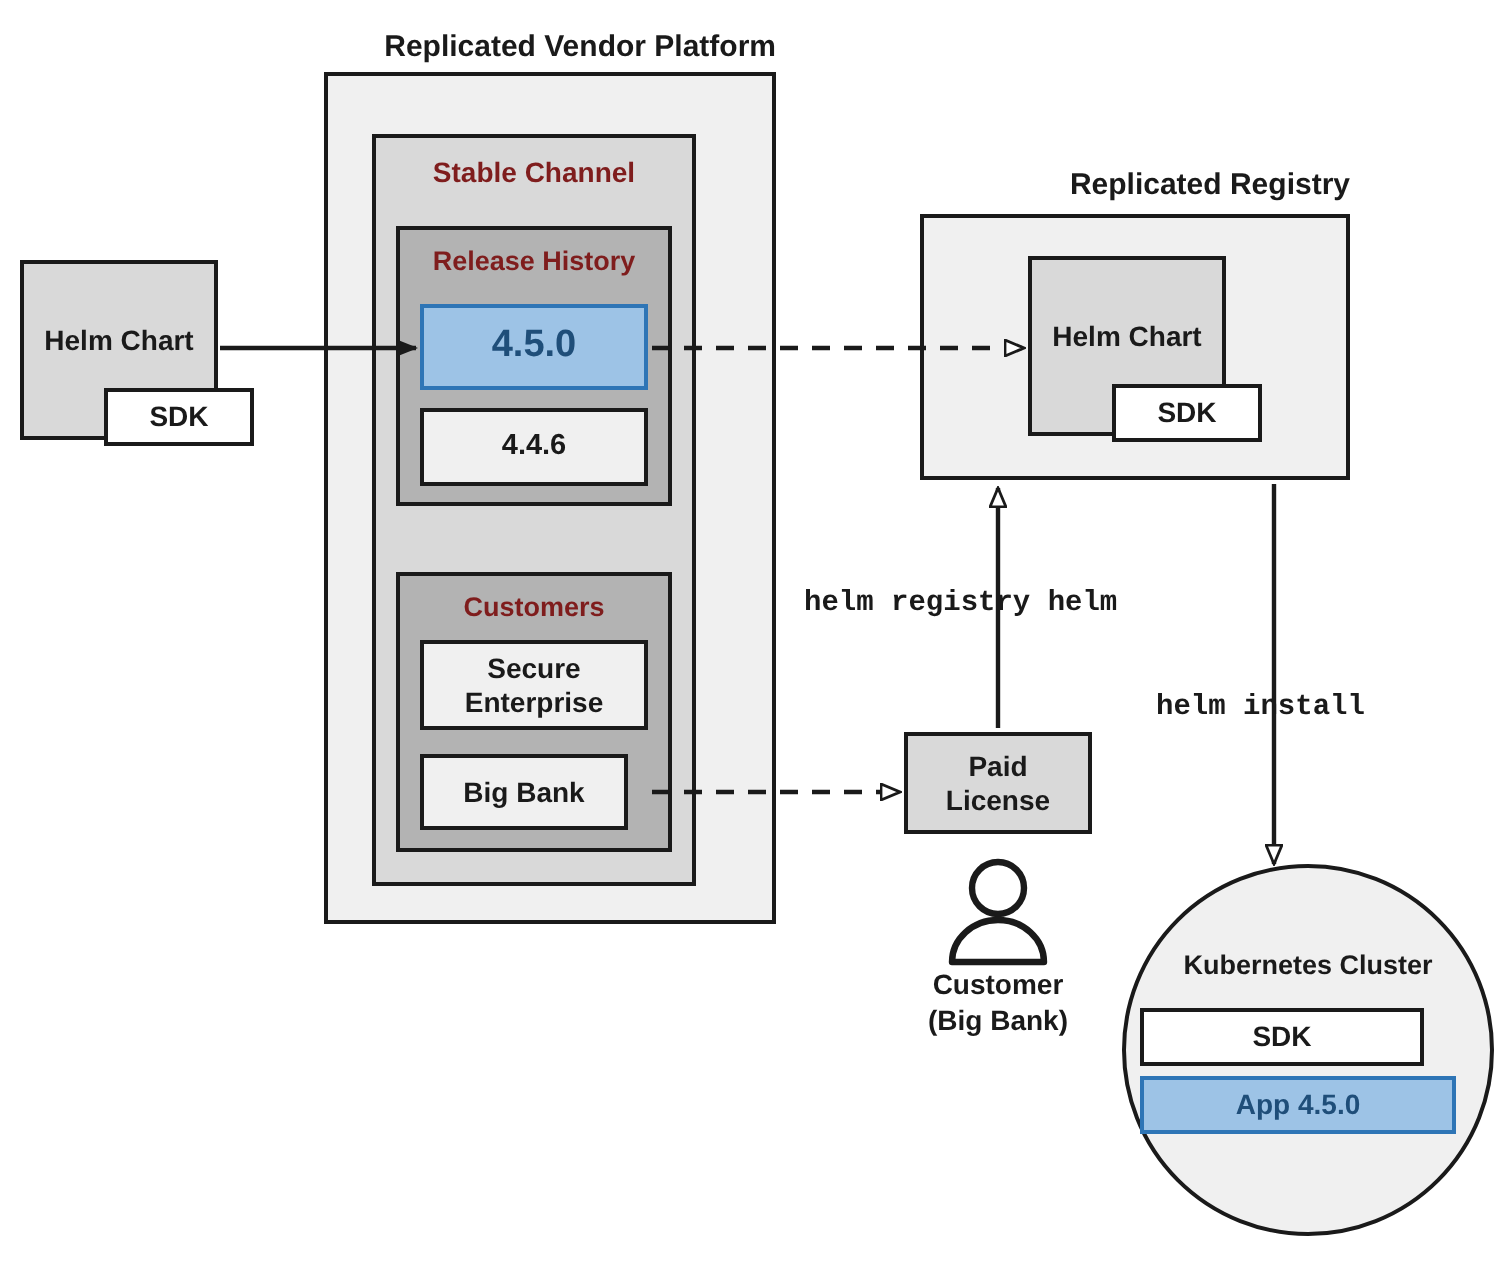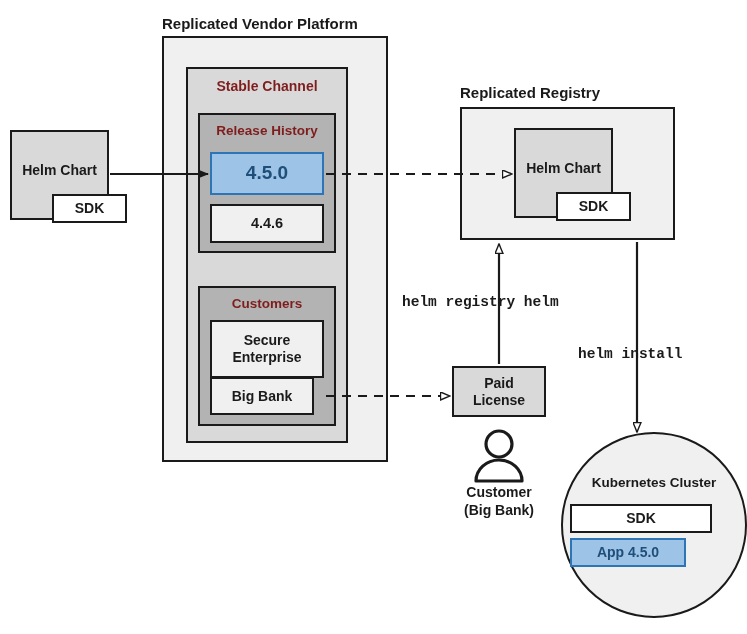--- a/index.html
+++ b/index.html
@@ -26,21 +26,21 @@
     justify-content: center;
     text-align: center;
     font-weight: bold;
     color: #1a1a1a;
     line-height: 1.2;
   }
   .lbl-top {
     position: absolute;
     font-weight: bold;
     color: #1a1a1a;
-    text-align: left;
+    text-align: right;
     white-space: nowrap;
   }
   .container-label {
     position: absolute;
     left: 0;
     right: 0;
     top: 8px;
     text-align: center;
     font-weight: bold;
     color: #7f1d1d;
@@ -100,21 +100,21 @@
   </div>
 
   <div class="box" style="left:210px; top:204px; width:114px; height:39px; background:#f0f0f0; font-size:14.5px;">
     <span>4.4.6</span>
   </div>
 
   <div class="box" style="left:198px; top:286px; width:138px; height:140px; background:#b3b3b3; display:block;">
     <div class="container-label" style="font-size:13.5px; top:8px;">Customers</div>
   </div>
 
-  <div class="box" style="left:210px; top:320px; width:114px; height:58px; background:#f0f0f0; font-size:14px; flex-direction:column;">
+  <div class="box" style="left:210px; top:320px; width:114px; height:45px; background:#f0f0f0; font-size:14px; flex-direction:column;">
     <span>Secure</span>
     <span>Enterprise</span>
   </div>
 
   <div class="box" style="left:210px; top:377px; width:104px; height:38px; background:#f0f0f0; font-size:14px;">
     <span>Big Bank</span>
   </div>
 
   <div class="box" style="left:10px; top:130px; width:99px; height:90px; background:#d9d9d9; display:block;">
     <div style="position:absolute; left:0; right:0; top:30px; text-align:center; font-size:14px;">Helm Chart</div>
@@ -138,21 +138,21 @@
     <span>Paid</span>
     <span>License</span>
   </div>
 
   <div class="circle" style="left:561px; top:432px; width:186px; height:186px;"></div>
   <div style="position:absolute; left:561px; top:475px; width:186px; text-align:center; font-size:13.5px; font-weight:bold; color:#1a1a1a;">Kubernetes Cluster</div>
 
   <div class="box" style="left:570px; top:504px; width:142px; height:29px; background:#ffffff; font-size:14px;">
     <span>SDK</span>
   </div>
-  <div class="box" style="left:570px; top:538px; width:116px; height:29px; background:#9dc3e6; border-color:#2e75b6; color:#1f4e79; font-size:14px;">
+  <div class="box" style="left:570px; top:538px; width:158px; height:29px; background:#9dc3e6; border-color:#2e75b6; color:#1f4e79; font-size:14px;">
     <span>App 4.5.0</span>
   </div>
 
   <div class="mono" style="left:402px; top:294px;">helm registry helm</div>
   <div class="mono" style="left:578px; top:346px;">helm install</div>
 
   <div class="caption" style="left:434px; top:484px; width:130px; font-size:14px;">
     <div>Customer</div>
     <div>(Big Bank)</div>
   </div>

